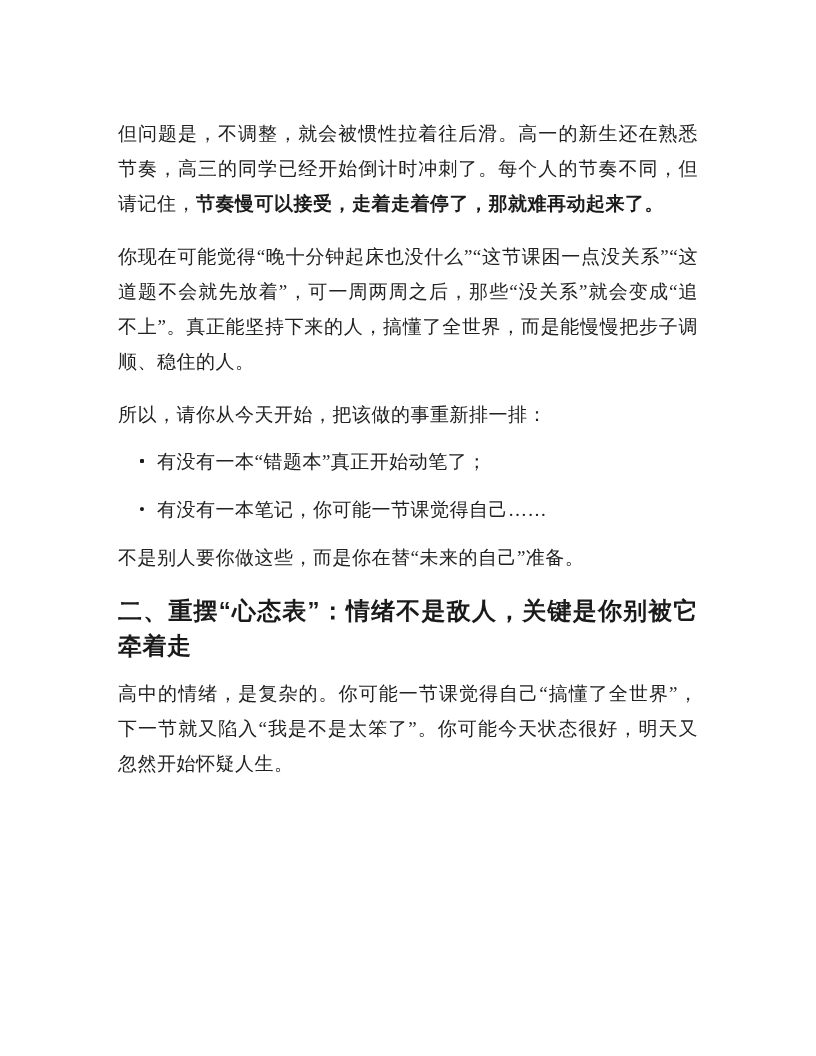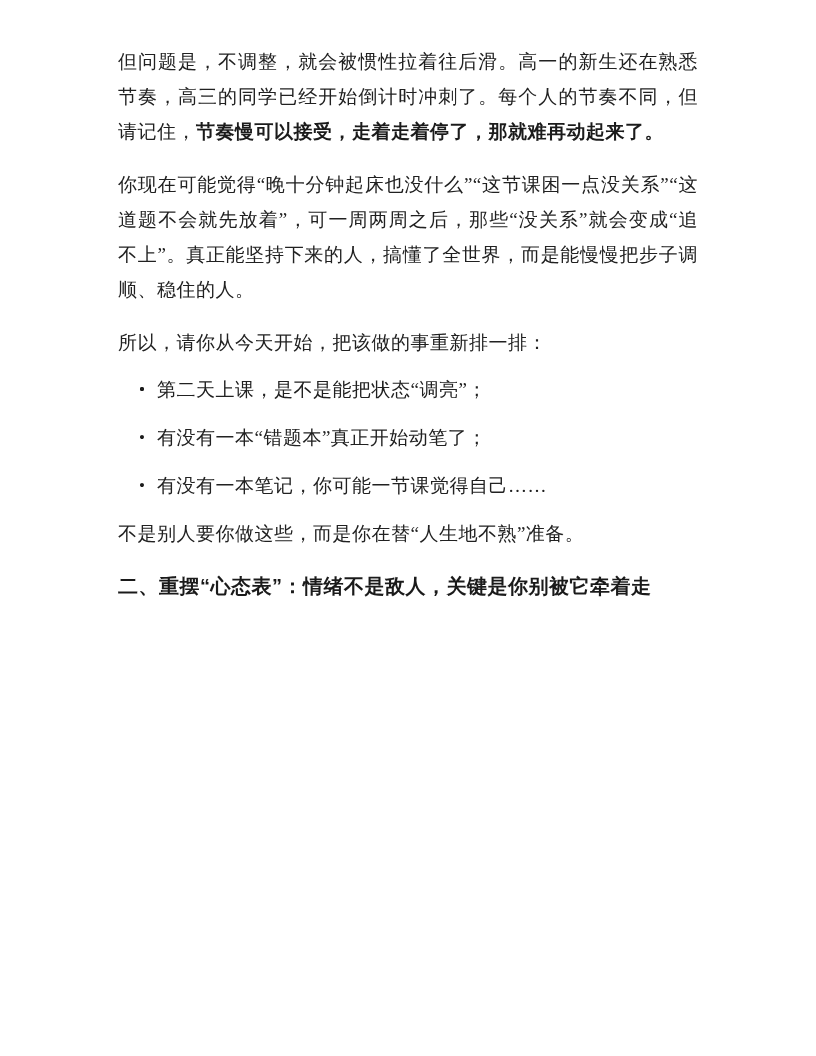--- a/index.html
+++ b/index.html
@@ -11,21 +11,21 @@
     width: 816px;
     height: 1056px;
     overflow: hidden;
     font-family: "Liberation Serif", "DejaVu Serif", serif;
     color: #212121;
   }
   .page {
     box-sizing: border-box;
     width: 816px;
     height: 1056px;
-    padding: 44px 118px 0 118px;
+    padding: 116px 118px 0 118px;
     background: #ffffff;
   }
   .body-par {
     margin: 0 0 18px 0;
     font-size: 19px;
     line-height: 35px;
     text-align: justify;
     letter-spacing: 0.5px;
   }
   .body-par .bold-run {
@@ -51,44 +51,45 @@
     left: 21px;
     top: 0;
     font-size: 17px;
     line-height: 35px;
     color: #1b1b1b;
   }
   h2.section-heading {
     margin: 0 0 13px 0;
     font-family: "Liberation Sans", "DejaVu Sans", sans-serif;
     font-weight: 700;
-    font-size: 20px;
+    font-size: 24px;
     line-height: 35px;
     color: #1a1a1a;
     letter-spacing: 0.5px;
     text-align: justify;
   }
 </style>
 </head>
 <body>
 
 <div class="page">
 
   <p class="body-par"><span>但问题是，不调整，就会被惯性拉着往后滑。高一的新生还在熟悉节奏，高三的同学已经开始倒计时冲刺了。每个人的节奏不同，但请记住，</span><span class="bold-run">节奏慢可以接受，走着走着停了，那就难再动起来了。</span></p>
 
   <p class="body-par">你现在可能觉得“晚十分钟起床也没什么”“这节课困一点没关系”“这道题不会就先放着”，可一周两周之后，那些“没关系”就会变成“追不上”。真正能坚持下来的人，搞懂了全世界，而是能慢慢把步子调顺、稳住的人。</p>
 
   <p class="body-par">所以，请你从今天开始，把该做的事重新排一排：</p>
 
   <ul class="checklist">
     <li><span class="bullet-marker">•</span></li>
-    <li><span class="bullet-marker">•</span><span>第二天上课，是不是能把状态“调亮”；</span></li>
+    <li><span class="bullet-marker">•</span></li>
     <li><span class="bullet-marker">•</span><span>有没有一本“错题本”真正开始动笔了；</span></li>
     <li><span class="bullet-marker">•</span><span>有没有一本笔记，你可能一节课觉得自己……</span></li>
   </ul>
 
-  <p class="body-par">不是别人要你做这些，而是你在替“人生地不熟”准备。</p>
+  <p class="body-par">不是别人要你做这些，而是你在替“未来的自己”准备。</p>
 
   <h2 class="section-heading">二、重摆“心态表”：情绪不是敌人，关键是你别被它牵着走</h2>
 
+  <p class="body-par">高中的情绪，是复杂的。你可能一节课觉得自己“搞懂了全世界”，下一节就又陷入“我是不是太笨了”。你可能今天状态很好，明天又忽然开始怀疑人生。</p>
 
 
 </div>
 
 </body></html>

